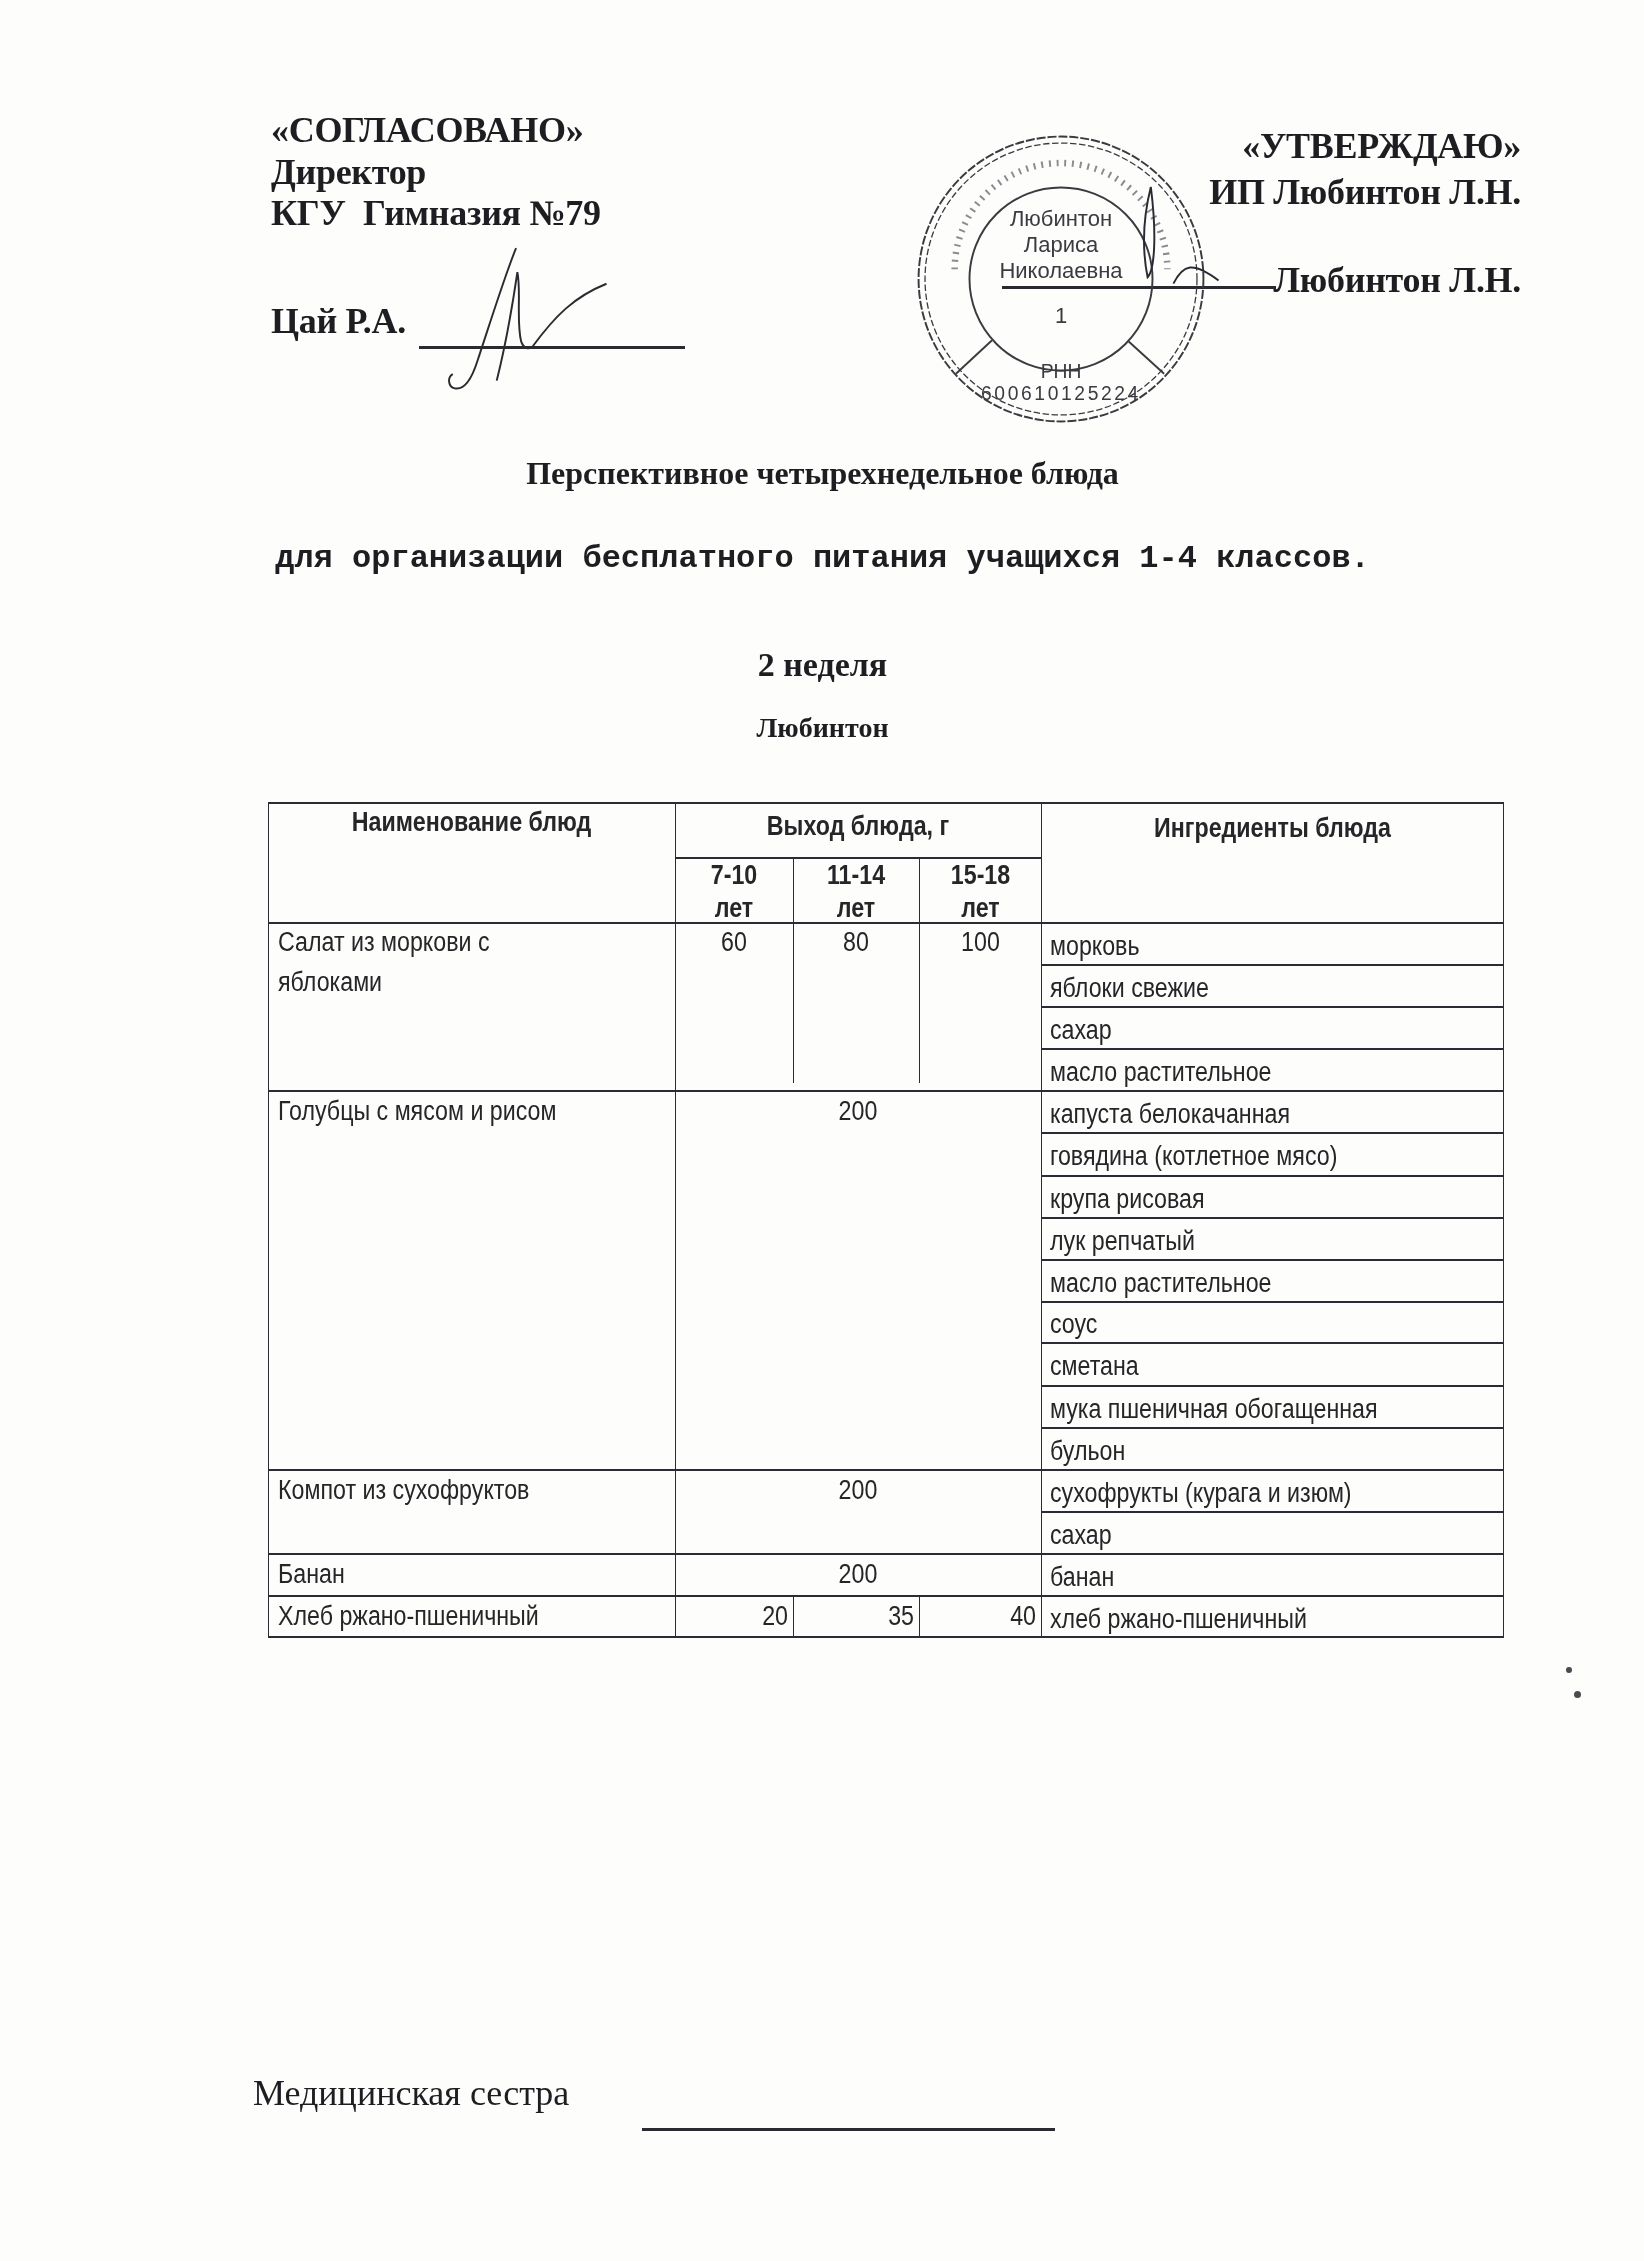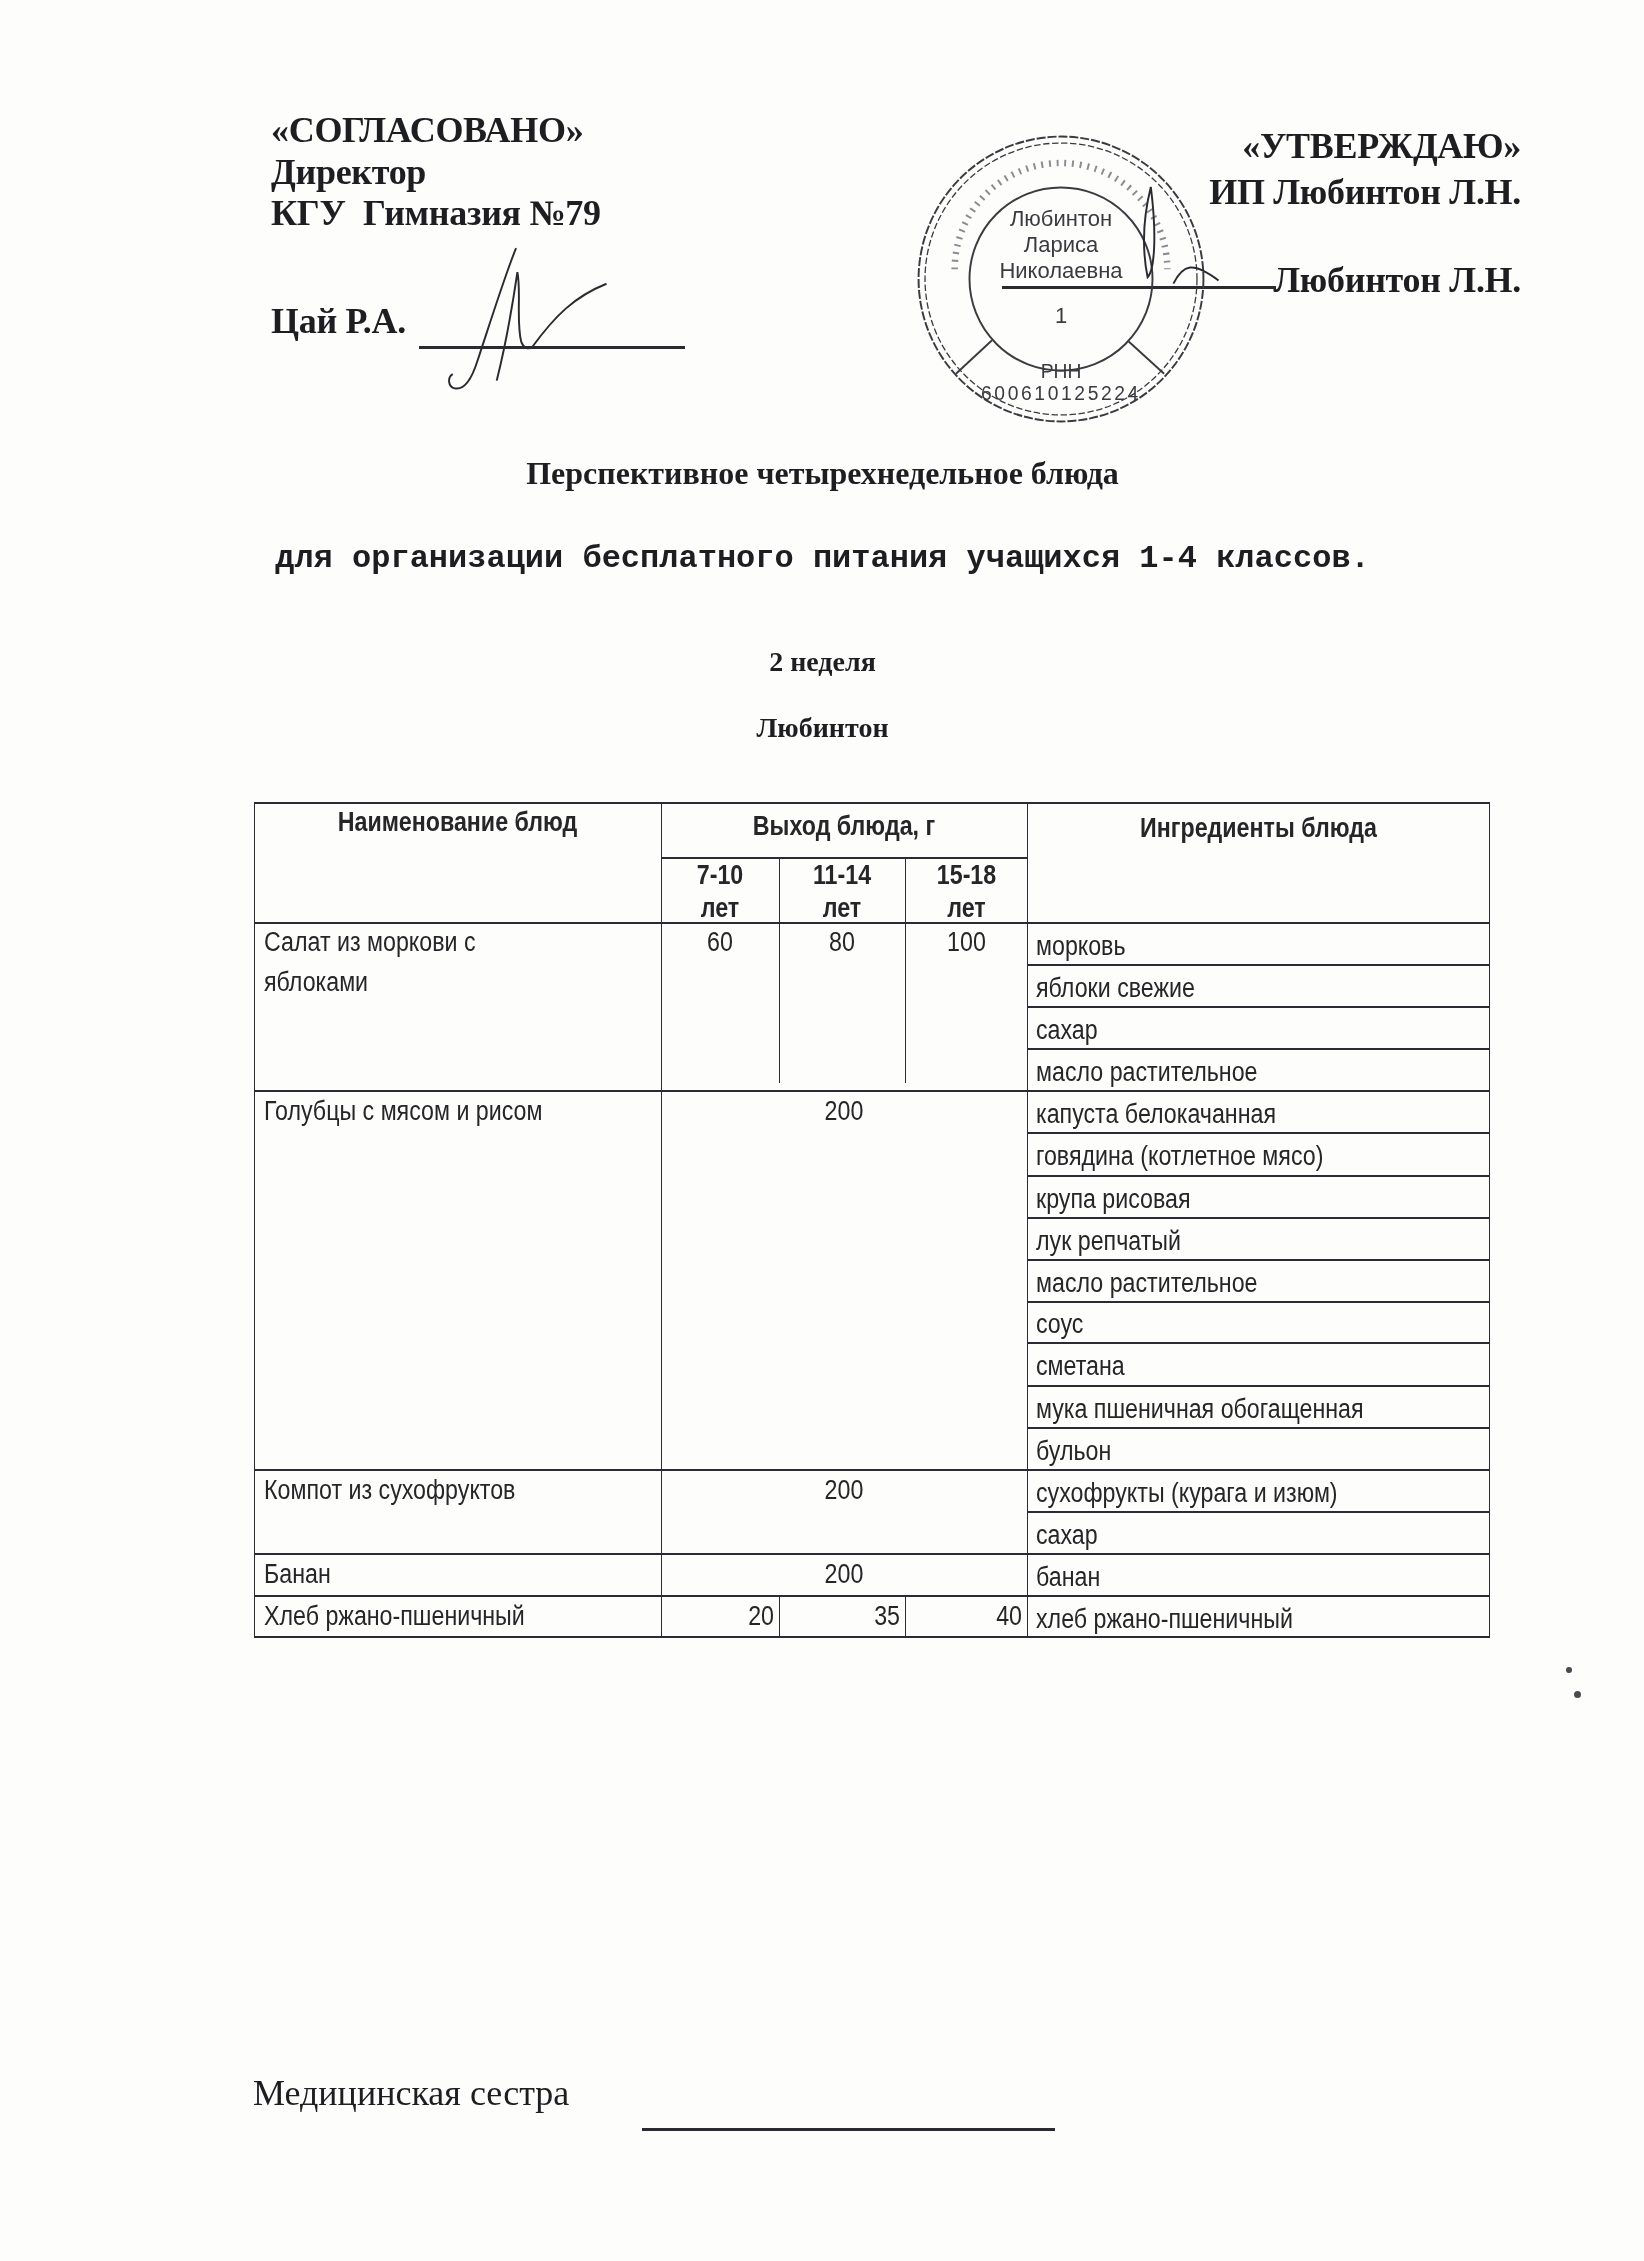--- a/index.html
+++ b/index.html
@@ -9,21 +9,21 @@
     font-family: "Liberation Serif", serif;
     color: #1e1e22;
   }
   .abs { position: absolute; }
   .serif-b { font-family: "Liberation Serif", serif; font-weight: bold; font-size: 36px; line-height: 41px; white-space: nowrap; letter-spacing: -0.3px; }
   .serif-r { font-family: "Liberation Serif", serif; font-weight: normal; font-size: 36px; white-space: nowrap; }
   .title { font-family: "Liberation Serif", serif; font-weight: bold; font-size: 32px; white-space: nowrap; text-align: center; width: 1645px; left: 0; }
   .sig-line { position: absolute; height: 2.6px; background: #2a2a30; }
 
   
-  .tbl { position: absolute; left: 254px; top: 802px; width: 1236px; height: 836px; }
+  .tbl { position: absolute; left: 268px; top: 802px; width: 1236px; height: 836px; }
   .hline { position: absolute; height: 1.9px; background: #2b2b33; }
   .vline { position: absolute; width: 1.3px; background: #2b2b33; }
   .t-text {
     position: absolute; font-family: "Liberation Sans", sans-serif; font-size: 27px; line-height: 40px;
     white-space: nowrap; color: #262629; transform-origin: left top; transform: scaleX(0.86);
   }
   .t-head { font-weight: bold; }
   .center { text-align: center; transform-origin: center top; }
   .right { text-align: right; transform-origin: right top; }
   .stamp { position: absolute; left: 916px; top: 134px; width: 290px; height: 290px; }
@@ -68,21 +68,21 @@
     <div style="letter-spacing:2.6px;">600610125224</div>
   </div>
 </div>
 <svg class="abs" style="left:1096px; top:174px;" width="129" height="129" viewBox="0 0 200 200">
   <path d="M85 20 C 75 60, 70 110, 80 160 C 90 150, 95 100, 85 20" fill="none" stroke="#2a2a30" stroke-width="3"></path>
   <path d="M120 170 C 135 140, 150 135, 190 165" fill="none" stroke="#2a2a30" stroke-width="3"></path>
 </svg>
 
 <div class="abs title" style="top:455px;">Перспективное четырехнедельное блюда</div>
 <div class="abs title" style="top:540px;font-family:Liberation Mono, monospace;">для организации бесплатного питания учащихся 1-4 классов.</div>
-<div class="abs title" style="top:646px; font-size:28px;">2 неделя</div>
+<div class="abs title" style="top:646px; font-size:34px;">2 неделя</div>
 <div class="abs title" style="top:712px; font-size:28px;">Любинтон</div>
 
 <div class="tbl">
 
   <div class="hline" style="left:0; top:0; width:1236px;"></div>
   <div class="hline" style="left:0; top:834px; width:1236px;"></div>
   <div class="vline" style="left:0; top:0; height:836px;"></div>
   <div class="vline" style="left:1235px; top:0; height:836px;"></div>
 
   <div class="vline" style="left:407px; top:0; height:836px;"></div>

